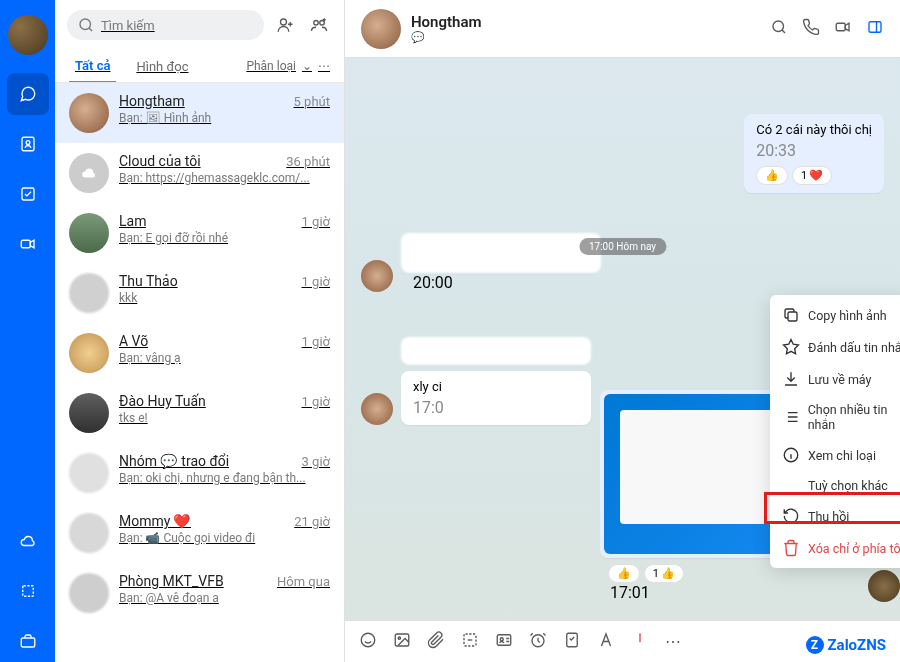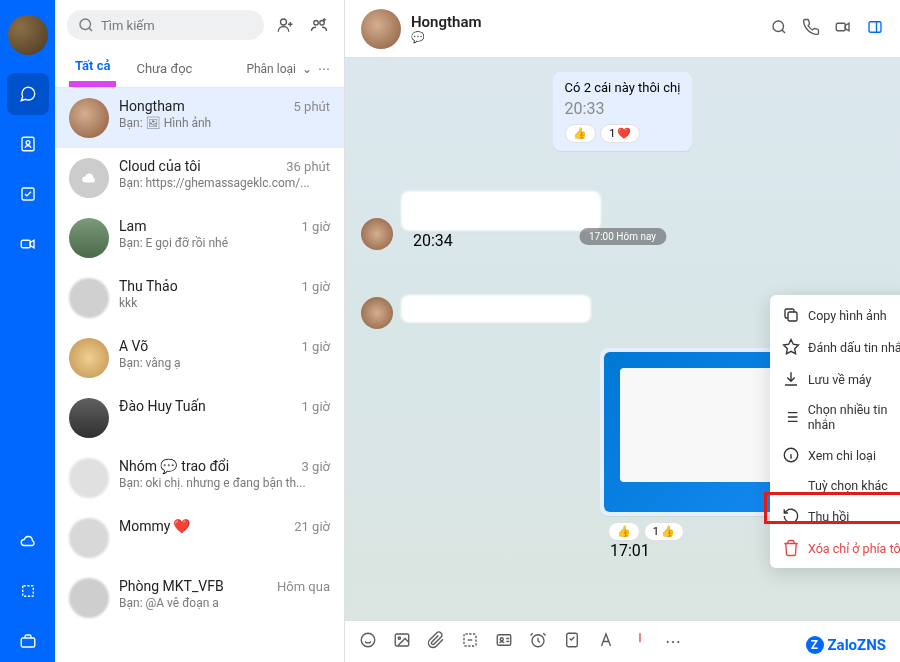--- a/index.html
+++ b/index.html
@@ -2,27 +2,27 @@
 <html><head>
 <meta charset="utf-8">
 <style>
 * { margin:0; padding:0; box-sizing:border-box; font-family:-apple-system,BlinkMacSystemFont,"Segoe UI",Roboto,sans-serif; }
 body { width:900px; height:662px; overflow:hidden; display:flex; background:#fff; }
 .navrail { width:55px; background:#0068ff; display:flex; flex-direction:column; align-items:center; padding-top:15px; gap:8px; }
 .navrail .avatar-me { width:40px; height:40px; border-radius:50%; background:radial-gradient(circle at 30% 30%,#8b6f47,#4a3820); margin-bottom:10px; }
 .navrail .nav-icon { width:42px; height:42px; display:flex; align-items:center; justify-content:center; color:#fff; border-radius:8px; cursor:pointer; }
 .navrail .nav-icon.active { background:#0051cc; }
 .navrail .spacer { flex:1; }
-.sidebar { width:290px; border-right:1px solid #e0e0e0; display:flex; flex-direction:column; background:#fff; }
+.sidebar { width:290px; border-right:1px solid #e0e0e0; display:flex; flex-direction:column; background:#fff;text-decoration:underline; }
 .search-row { display:flex; align-items:center; padding:10px 12px; gap:8px; }
 .search-box { flex:1; background:#eef0f1; border-radius:16px; height:30px; display:flex; align-items:center; padding:0 10px; color:#7a7a7a; font-size:13px; gap:6px; }
 .search-row .act { width:26px; height:26px; color:#5a5a5a; display:flex; align-items:center; justify-content:center; cursor:pointer; }
 .tabs-row { display:flex; align-items:center; padding:0 14px; border-bottom:1px solid #e8e8e8; font-size:13px; }
 .tab { padding:8px 6px; margin-right:14px; color:#6b6b6b; cursor:pointer; }
-.tab.active { color:#0068ff; font-weight:600; border-bottom:6px solid #d946ef; }
+.tab.active { color:#0068ff; font-weight:600; border-bottom:1px solid #d946ef; }
 .tabs-row .right { margin-left:auto; display:flex; align-items:center; gap:6px; color:#6b6b6b; font-size:12px; }
 .sync-banner { display:flex; align-items:center; padding:10px 14px; background:#fffbe6; font-size:12px; color:#5a5a5a; gap:8px; border-bottom:1px solid #eee; }
 .sync-banner .retry { margin-left:auto; color:#0068ff; cursor:pointer; text-decoration:underline; }
 .conv-list { flex:1; overflow:hidden; }
 .conv { display:flex; padding:10px 14px; gap:10px; align-items:flex-start; cursor:pointer; }
 .conv.selected { background:#e5efff; }
 .conv .av { width:40px; height:40px; border-radius:50%; background:#ccc; flex-shrink:0; }
 .conv .body { flex:1; min-width:0; }
 .conv .ln1 { display:flex; justify-content:space-between; align-items:baseline; }
 .conv .name { font-size:14px; color:#222; white-space:nowrap; overflow:hidden; text-overflow:ellipsis; }
@@ -31,21 +31,21 @@
 .main { flex:1; display:flex; flex-direction:column; position:relative; background:linear-gradient(180deg,#dce8ef 0%,#d8e6e8 50%,#dbe5e0 100%); }
 .chat-header { height:58px; background:#fff; display:flex; align-items:center; padding:0 16px; gap:10px; border-bottom:1px solid #e0e0e0; }
 .chat-header .av { width:40px; height:40px; border-radius:50%; background:radial-gradient(circle at 40% 40%,#d4af90,#8b5a3c); }
 .chat-header .title { font-size:15px; font-weight:600; color:#222; }
 .chat-header .sub { font-size:11px; color:#8a8a8a; }
 .chat-header .acts { margin-left:auto; display:flex; gap:14px; color:#5a5a5a; }
 .chat-header .acts .ic { cursor:pointer; }
 .chat-header .acts .ic.active { color:#0068ff; }
 .messages { flex:1; position:relative; padding:14px 16px; overflow:hidden; }
 .msg-row { display:flex; margin-bottom:12px; gap:8px; }
-.msg-row.me { justify-content:center; }
+.msg-row.me { justify-content:flex-end;margin-top:42px; }
 .mav { width:32px; height:32px; border-radius:50%; background:#bbb; flex-shrink:0; align-self:flex-end; }
 .bubble { background:#fff; border-radius:8px; padding:8px 12px; font-size:13px; max-width:260px; box-shadow:0 1px 1px rgba(0,0,0,0.06); }
 .bubble.me { background:#e5efff; }
 .bubble .t { font-size:16px; color:#8a8a8a; margin-top:4px; }
 .reaction-bar { display:flex; gap:4px; margin-top:6px; }
 .react-btn { background:#fff; border:1px solid #e0e0e0; border-radius:12px; padding:2px 8px; font-size:11px; display:flex; align-items:center; gap:2px; cursor:pointer; }
 .time-pill { position:absolute; left:50%; transform:translateX(-50%); background:rgba(80,80,80,0.55); color:#fff; font-size:10px; padding:3px 10px; border-radius:10px; }
 .img-msg { width:380px; height:160px; background:linear-gradient(135deg,#0078d4,#1e90ff); border-radius:6px; position:relative; overflow:hidden; }
 .img-windows { position:absolute; inset:16px 16px 30px 16px; background:#f8f8f8; border-radius:4px; }
 .context-menu { position:absolute; left:425px; top:295px; width:158px; background:#fff; border-radius:6px; box-shadow:0 4px 20px rgba(0,0,0,0.15); padding:4px 0; z-index:50; }
@@ -126,21 +126,21 @@
     <div class="act">
         <svg viewBox="0 0 24 24">
           <circle cx="8" cy="9" r="3"></circle>
           <circle cx="16" cy="9" r="3"></circle>
           <path d="M2 20c0-3 2.5-5 6-5M22 20c0-3-2.5-5-6-5M19 3v4M17 5h4"></path>
         </svg>
       </div>
   </div>
   <div class="tabs-row">
     <div class="tab active">Tất cả</div>
-    <div class="tab">Chưa đọc</div>
+    <div class="tab">Hình đọc</div>
     <div class="right">
       <span>Phân loại</span>
       <span>⌄</span>
       <span>⋯</span>
     </div>
   </div>
   <div class="conv-list">
     <div class="conv selected">
       <div class="av" style="background:radial-gradient(circle at 40% 40%,#d4af90,#8b5a3c)"></div>
       <div class="body">
@@ -195,39 +195,41 @@
           <div class="snip">Bạn: vâng ạ</div>
         </div>
     </div>
     <div class="conv">
       <div class="av" style="background:linear-gradient(#606060,#303030)"></div>
       <div class="body">
           <div class="ln1">
             <span class="name">Đào Huy Tuấn</span>
             <span class="time">1 giờ</span>
           </div>
+          <div class="snip">tks e!</div>
         </div>
     </div>
     <div class="conv">
       <div class="av" style="background:#e0e0e0;filter:blur(1px)"></div>
       <div class="body">
           <div class="ln1">
             <span class="name">Nhóm 💬 trao đổi</span>
             <span class="time">3 giờ</span>
           </div>
           <div class="snip">Bạn: oki chị. nhưng e đang bận th...</div>
         </div>
     </div>
     <div class="conv">
       <div class="av" style="background:#d8d8d8;filter:blur(1px)"></div>
       <div class="body">
           <div class="ln1">
             <span class="name">Mommy ❤️</span>
             <span class="time">21 giờ</span>
           </div>
+          <div class="snip">Bạn: 📹 Cuộc gọi video đi</div>
         </div>
     </div>
     <div class="conv">
       <div class="av" style="background:#cecece;filter:blur(1px)"></div>
       <div class="body">
           <div class="ln1">
             <span class="name">Phòng MKT_VFB</span>
             <span class="time">Hôm qua</span>
           </div>
           <div class="snip">Bạn: @A vê     đoạn a</div>
@@ -274,31 +276,35 @@
             <div class="react-btn"><span>1</span> ❤️</div>
           </div>
         </div>
       </div>
     </div>
 
     <div class="msg-row" style="margin-bottom:30px">
       <div class="mav" style="background:radial-gradient(#d4af90,#8b5a3c)"></div>
       <div>
         <div class="bubble" style="width:200px;height:40px;filter:blur(1px)"></div>
-        <div class="t" style="margin-left:12px">20:34</div>
-      </div>
-    </div>
-
-    <div class="time-pill" style="top:170px">17:00 Hôm nay</div>
+        <div class="t" style="margin-left:12px">20:00</div>
+      </div>
+    </div>
+
+    <div class="time-pill" style="top:180px">17:00 Hôm nay</div>
 
     <div class="msg-row" style="margin-top:45px">
       <div class="mav" style="background:radial-gradient(#d4af90,#8b5a3c)"></div>
       <div>
         <div class="bubble" style="width:190px;height:28px;filter:blur(1px)"></div>
         <div style="height:6px"></div>
+        <div class="bubble">
+          <span>xly ci</span>
+          <div class="t">17:0</div>
+        </div>
       </div>
     </div>
 
     <div class="msg-row me" style="position:absolute;right:0;top:290px">
       <div>
         <div class="bubble me" style="padding:4px">
           <div class="img-msg">
               <div class="img-windows"></div>
             </div>
         </div>

